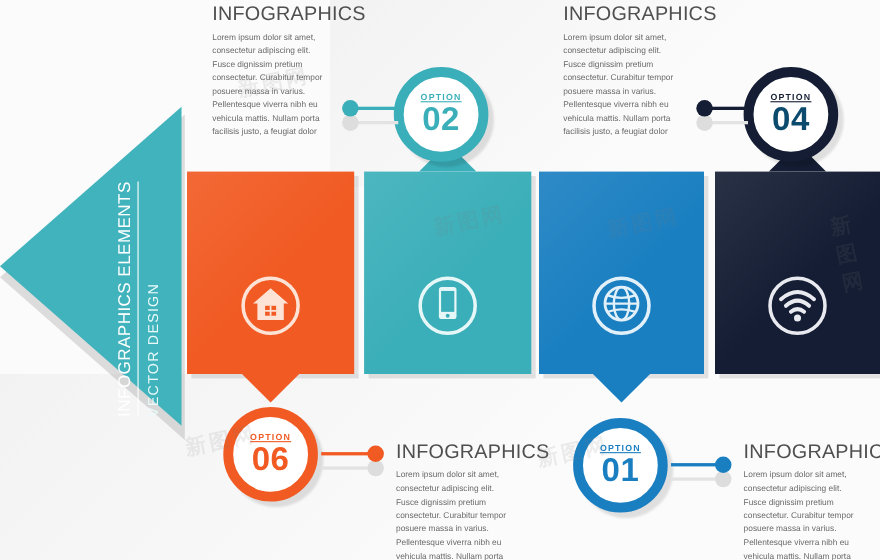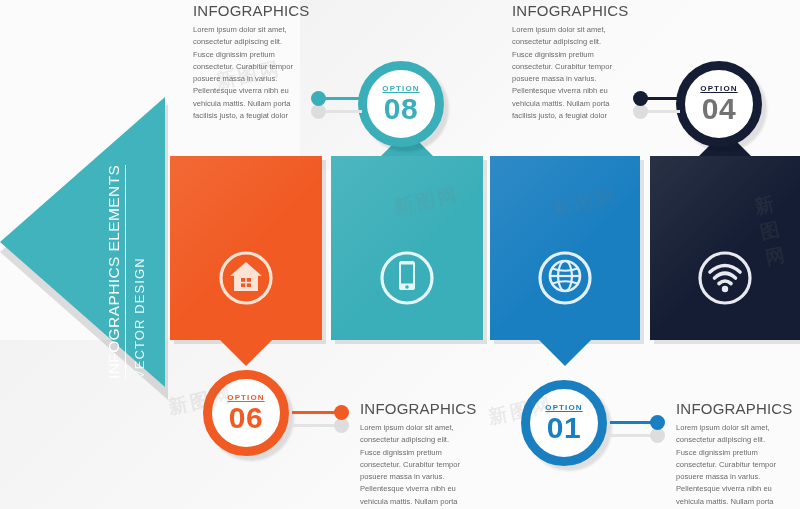--- a/index.html
+++ b/index.html
@@ -186,21 +186,21 @@
     background: #dddddd;
   }
 
   
   .txt {
     position: absolute;
     width: 108px;
   }
   .txt h3 {
     margin: 0 0 5px 0;
-    font-size: 15px;
+    font-size: 18px;
     font-weight: 400;
     color: #4f4f4f;
     letter-spacing: 0.2px;
   }
   .txt p {
     margin: 0;
     font-size: 7.6px;
     line-height: 1.62;
     color: #6b6b6b;
   }
@@ -302,41 +302,41 @@
     <div class="opt-num" style="color:#f15a22;">06</div>
   </div>
   <div class="conn-line-ghost" style="left:292px; top:424px; width:50px;"></div>
   <div class="conn-dot-ghost" style="left:334px; top:418px;"></div>
   <div class="conn-line" style="left:292px; top:411px; width:50px; background:#f15a22;"></div>
   <div class="conn-dot" style="left:334px; top:405px; background:#f15a22;"></div>
 
   <div class="opt-shadow" style="left:363px; top:66px;"></div>
   <div class="opt-circle" style="left:358px; top:61px; border:9px solid #3bafb9;">
     <div class="opt-kicker" style="color:#3bafb9;">OPTION</div>
-    <div class="opt-num" style="color:#3bafb9;">08</div>
+    <div class="opt-num" style="color:#3bafb9;">02</div>
   </div>
   <div class="conn-line-ghost" style="left:316px; top:110px; width:46px;"></div>
   <div class="conn-dot-ghost" style="left:311px; top:104px;"></div>
   <div class="conn-line" style="left:316px; top:97px; width:46px; background:#3bafb9;"></div>
   <div class="conn-dot" style="left:311px; top:91px; background:#3bafb9;"></div>
 
   <div class="opt-shadow" style="left:526px; top:385px;"></div>
   <div class="opt-circle" style="left:521px; top:380px; border:9px solid #1a7fc1;">
     <div class="opt-kicker" style="color:#1a7fc1;">OPTION</div>
     <div class="opt-num" style="color:#1a7fc1;">01</div>
   </div>
   <div class="conn-line-ghost" style="left:610px; top:434px; width:48px;"></div>
   <div class="conn-dot-ghost" style="left:650px; top:428px;"></div>
   <div class="conn-line" style="left:610px; top:421px; width:48px; background:#1a7fc1;"></div>
   <div class="conn-dot" style="left:650px; top:415px; background:#1a7fc1;"></div>
 
   <div class="opt-shadow" style="left:681px; top:66px;"></div>
   <div class="opt-circle" style="left:676px; top:61px; border:9px solid #141d33;">
     <div class="opt-kicker" style="color:#141d33;">OPTION</div>
-    <div class="opt-num" style="color:#737373;text-align:right;">04</div>
+    <div class="opt-num" style="color:#0c4a6e;text-align:right;">04</div>
   </div>
   <div class="conn-line-ghost" style="left:638px; top:110px; width:42px;"></div>
   <div class="conn-dot-ghost" style="left:633px; top:104px;"></div>
   <div class="conn-line" style="left:638px; top:97px; width:42px; background:#141d33;"></div>
   <div class="conn-dot" style="left:633px; top:91px; background:#141d33;"></div>
 
   <div class="txt" style="left:360px; top:400px;">
     <h3>INFOGRAPHICS</h3>
     <p>Lorem ipsum dolor sit amet, consectetur adipiscing elit. Fusce dignissim pretium consectetur. Curabitur tempor posuere massa in varius. Pellentesque viverra nibh eu vehicula mattis. Nullam porta facilisis justo, a feugiat dolor</p>
   </div>

